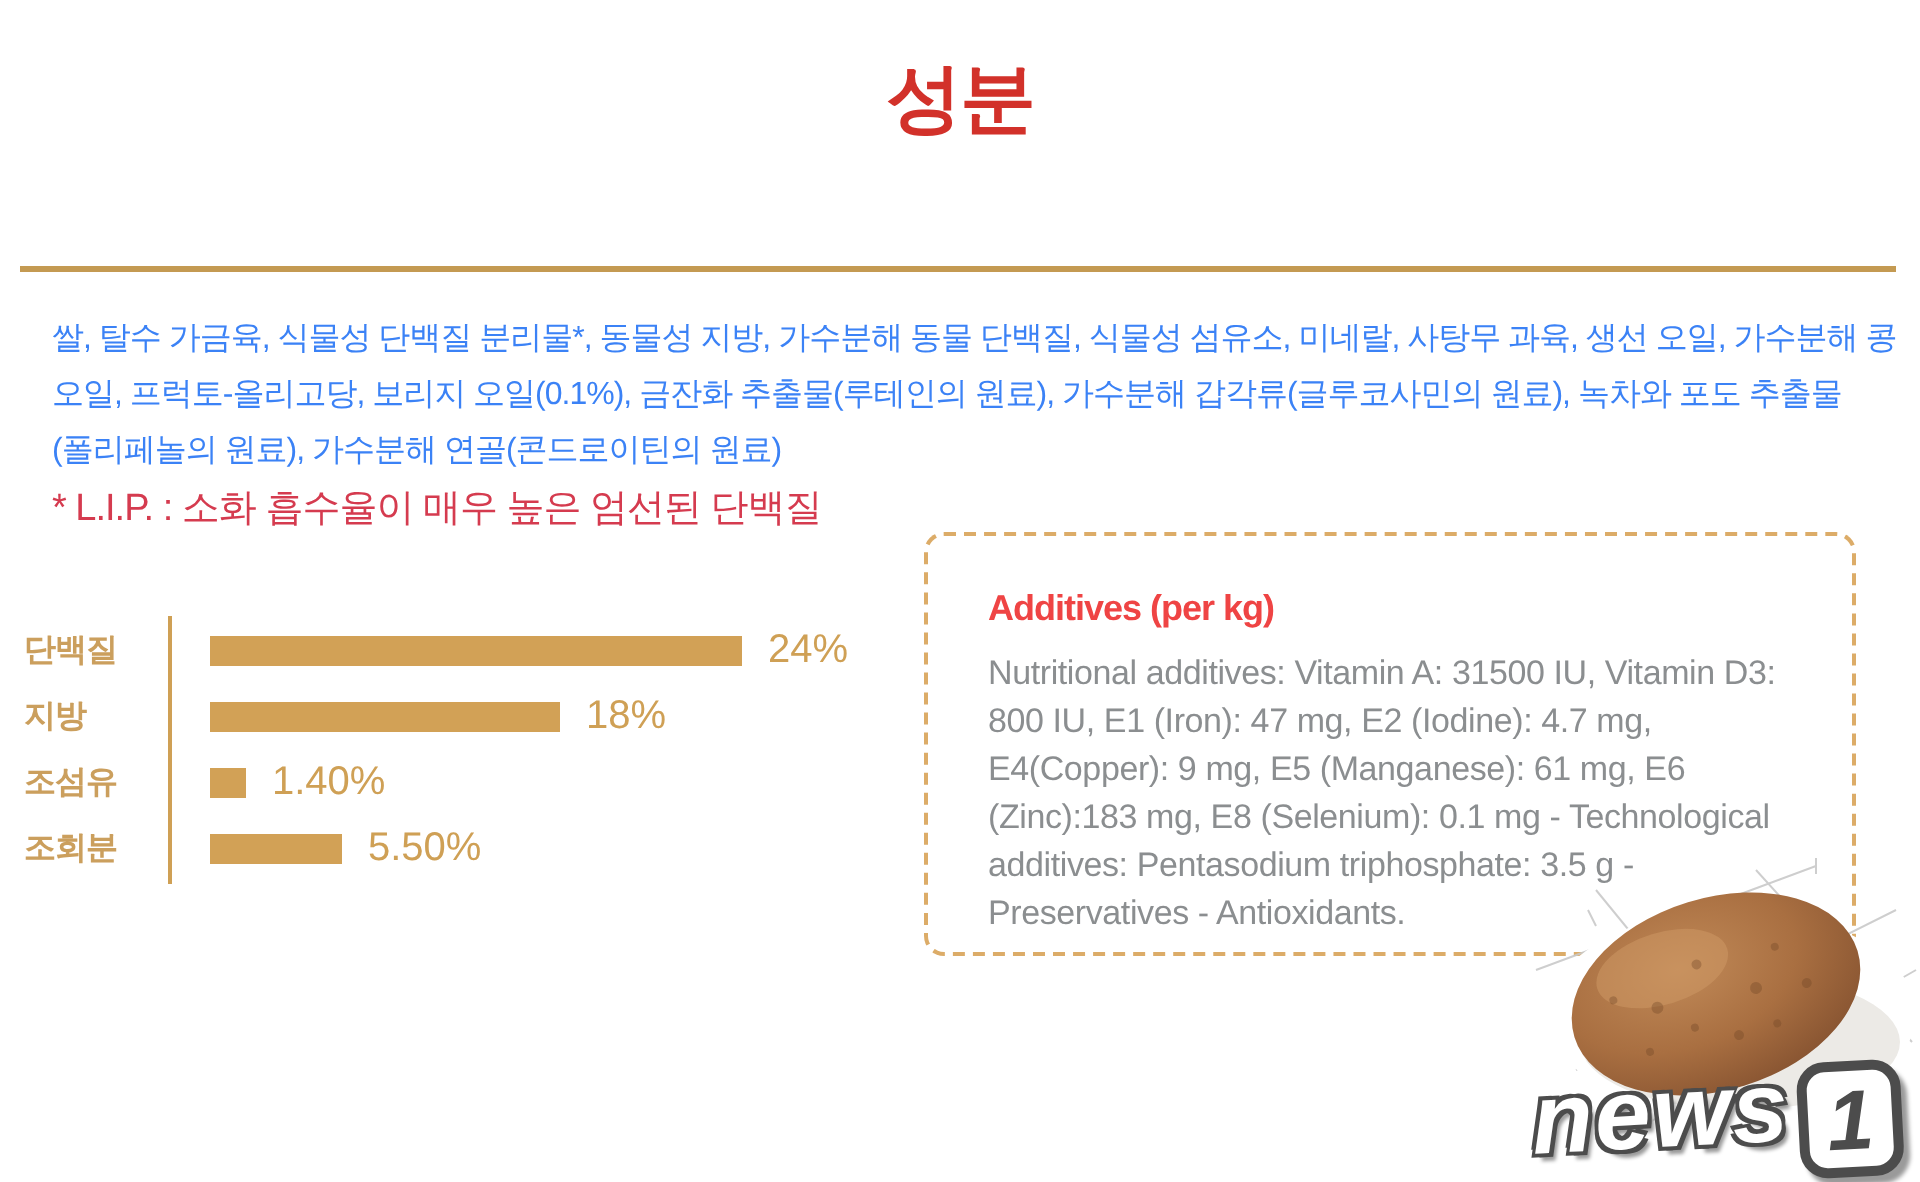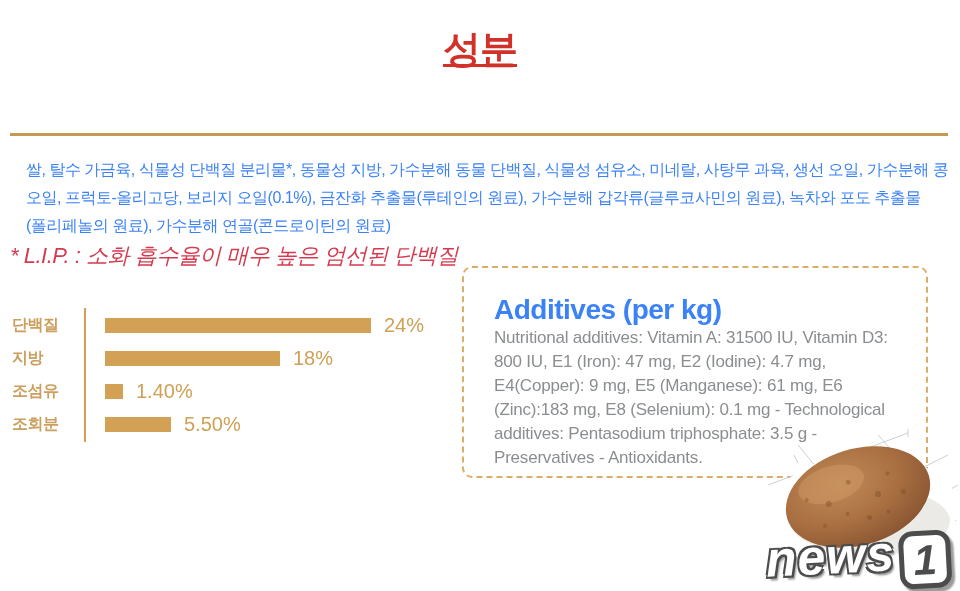--- a/index.html
+++ b/index.html
@@ -2,38 +2,38 @@
 <html><head>
 <meta charset="utf-8">
 <style>
   * { margin:0; padding:0; box-sizing:border-box; }
   html,body { width:960px; height:591px; background:#ffffff; overflow:hidden;
               font-family:"Liberation Sans","DejaVu Sans",sans-serif; }
   .page { position:relative; width:960px; height:591px; background:#fff; }
 
   .page-title{
     position:absolute; top:24px; left:0; width:960px; text-align:center;
-    font-size:38px; font-weight:bold; color:#d2312a; letter-spacing:-1px;text-decoration:underline;
+    font-size:38px; font-weight:bold; color:#d2312a; letter-spacing:-1px;
   }
   .section-heading{
     position:absolute; top:84px; left:12px;
     font-size:30px; font-weight:bold; color:#c89b58; letter-spacing:-1px;
   }
   .section-divider{
     position:absolute; top:133px; left:10px; width:938px; height:3px;
     background:#c49a52; border:none;
   }
   .ingredients-text{
     position:absolute; top:156px; left:26px; width:942px;
     font-size:16px; line-height:28px; color:#3b82f6;
     word-break:keep-all; letter-spacing:-0.5px;
   }
   .lip-note{
-    position:absolute; top:241px; left:10px; width:700px;
-    font-size:22px; color:#d53b4f; letter-spacing:-0.5px;font-style:italic;
+    position:absolute; top:241px; left:26px; width:700px;
+    font-size:19px; color:#d53b4f; letter-spacing:-0.5px;
   }
 
   
   .chart{ position:absolute; top:310px; left:12px; width:440px; }
   .chart-axis{
     position:absolute; left:72px; top:-2px; width:2px; height:134px;
     background:#cfa055;
   }
   .chart-rows{ display:flex; flex-direction:column; }
   .chart-row{ display:flex; align-items:center; height:15px; margin-top:18px; }
@@ -48,21 +48,21 @@
     white-space:nowrap;
   }
 
   
   .additives-box{
     position:absolute; left:462px; top:266px; width:466px; height:212px;
     border:2px dashed #dcac68; border-radius:10px;
     padding:26px 30px 0 30px; background:transparent;
   }
   .additives-title{
-    font-size:28px; font-weight:bold; color:#3b82f6; 
+    font-size:18px; font-weight:bold; color:#ef4444; margin-bottom:10px;
     letter-spacing:-0.5px;
   }
   .additives-body{
     font-size:17px; line-height:24px; color:#8b8e90; letter-spacing:-0.2px;
   }
 
   
   .kibble{ position:absolute; left:758px; top:425px; }
 
   

